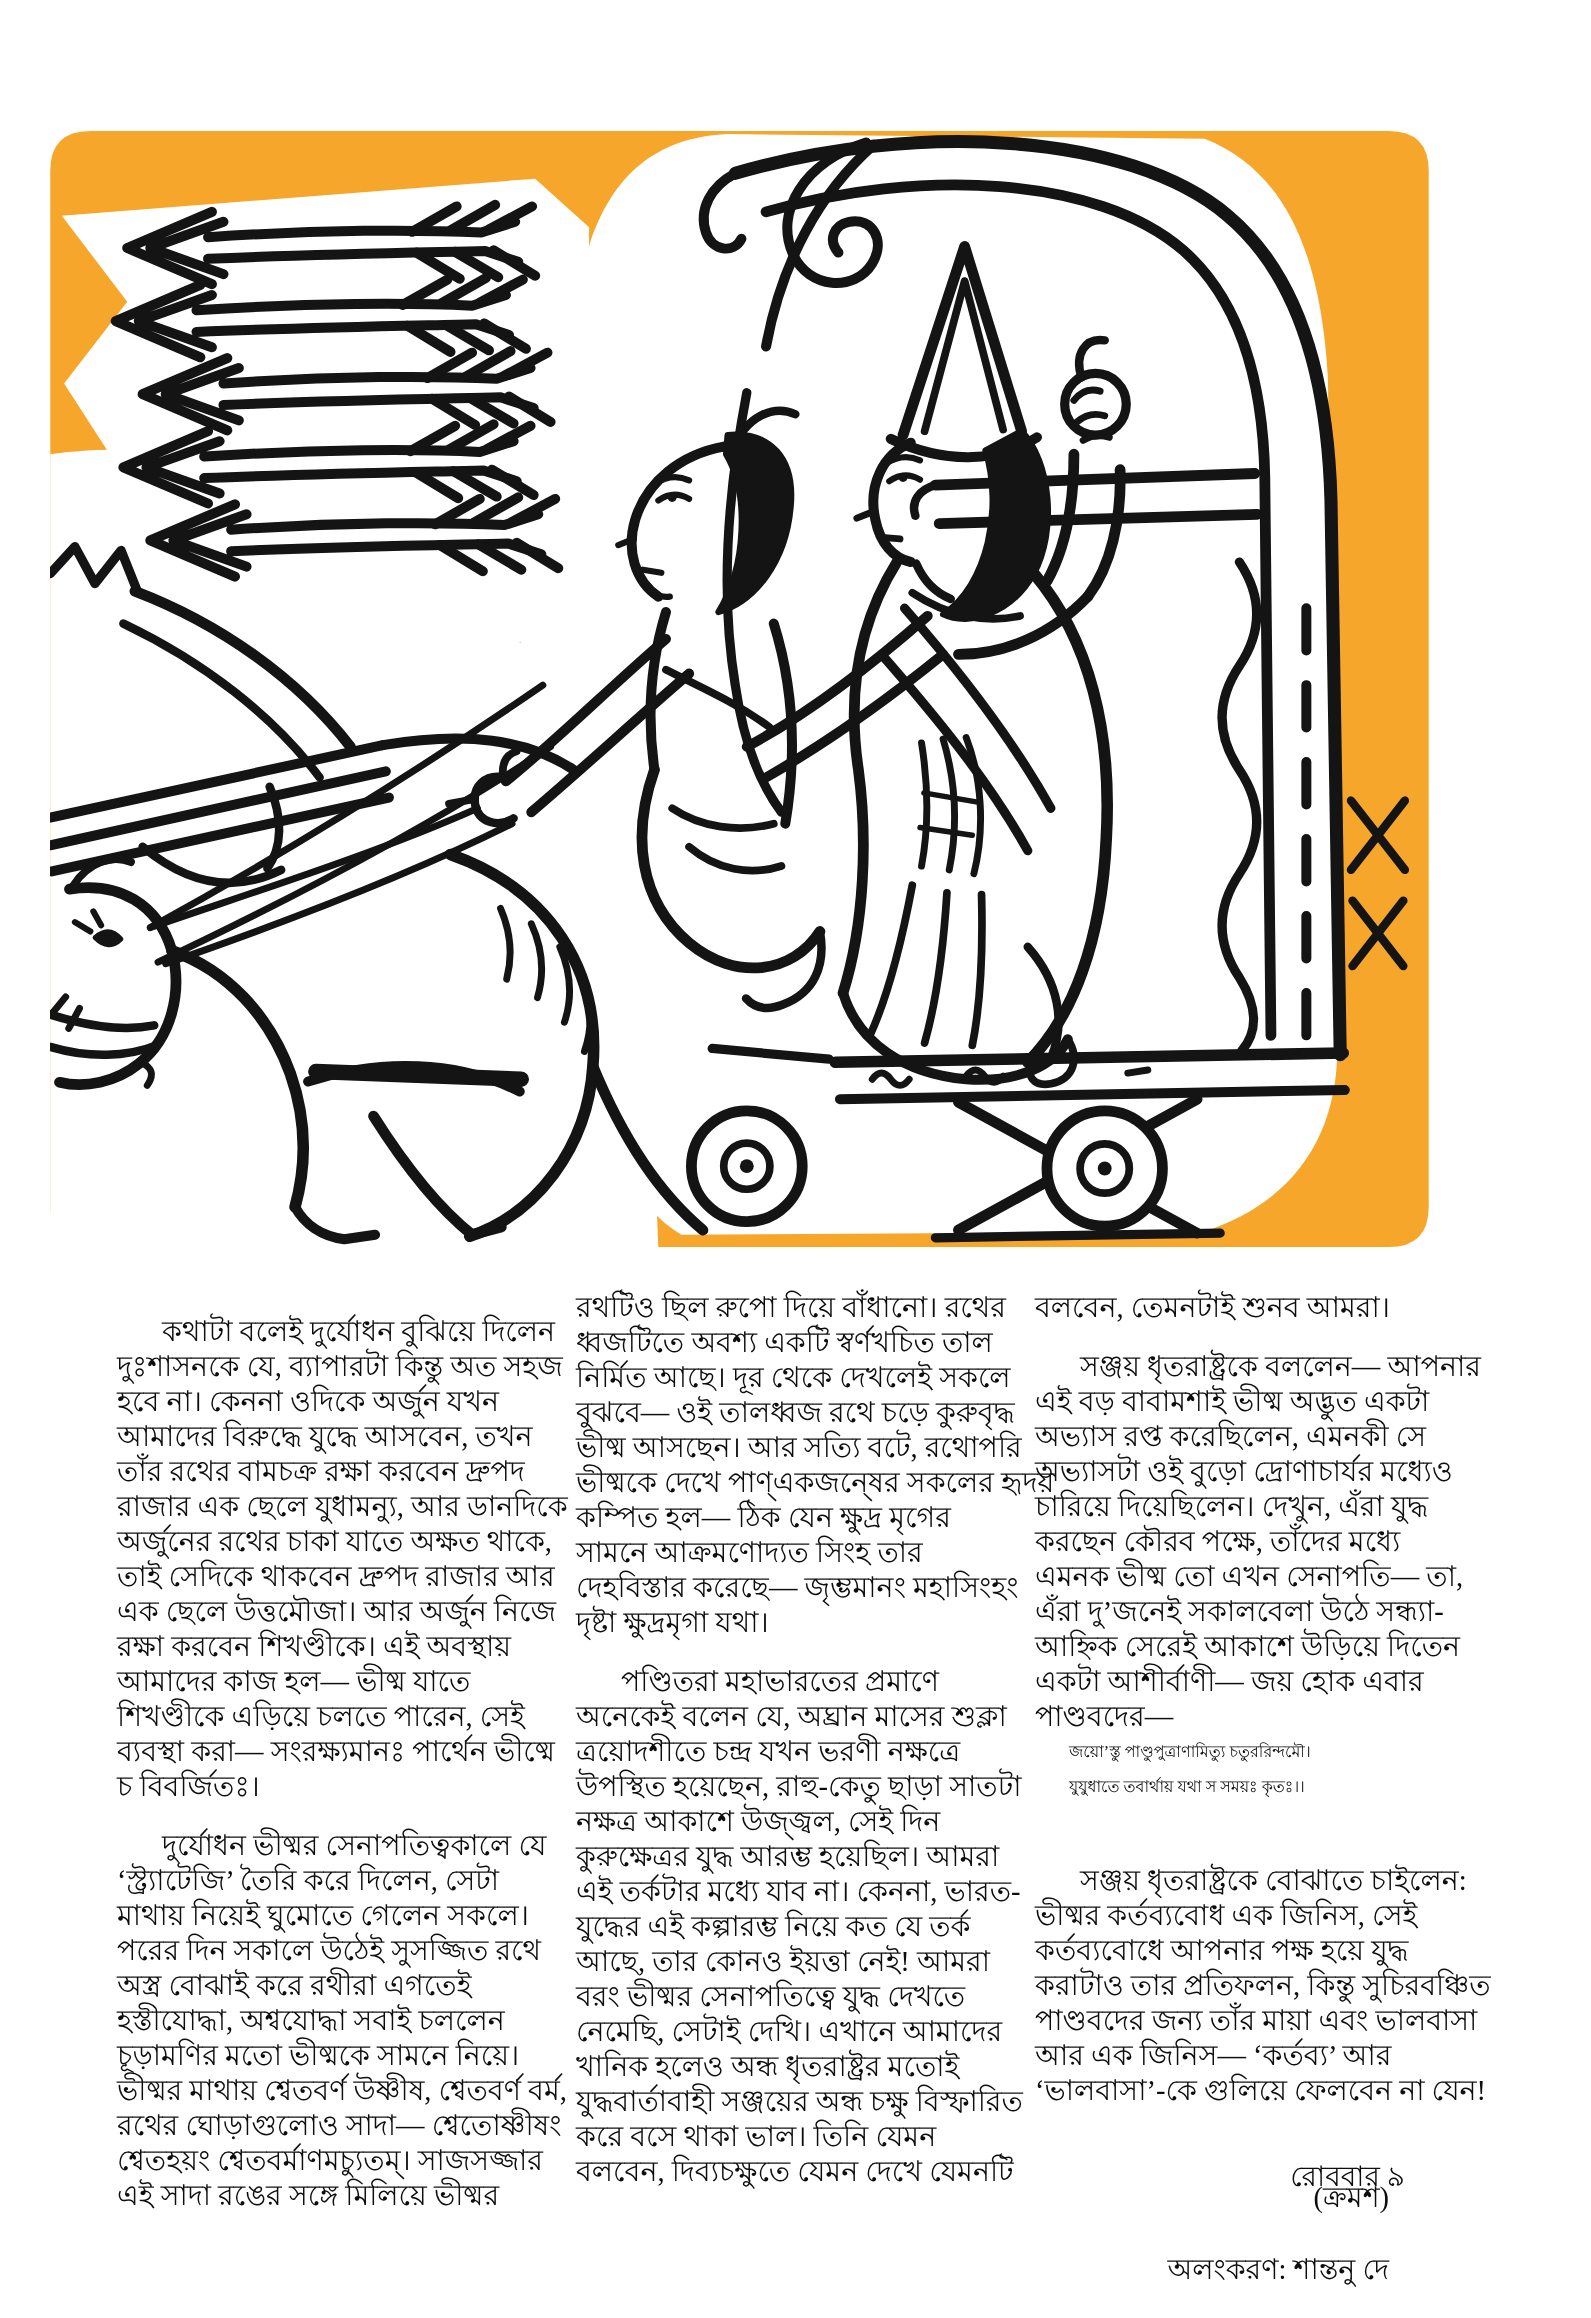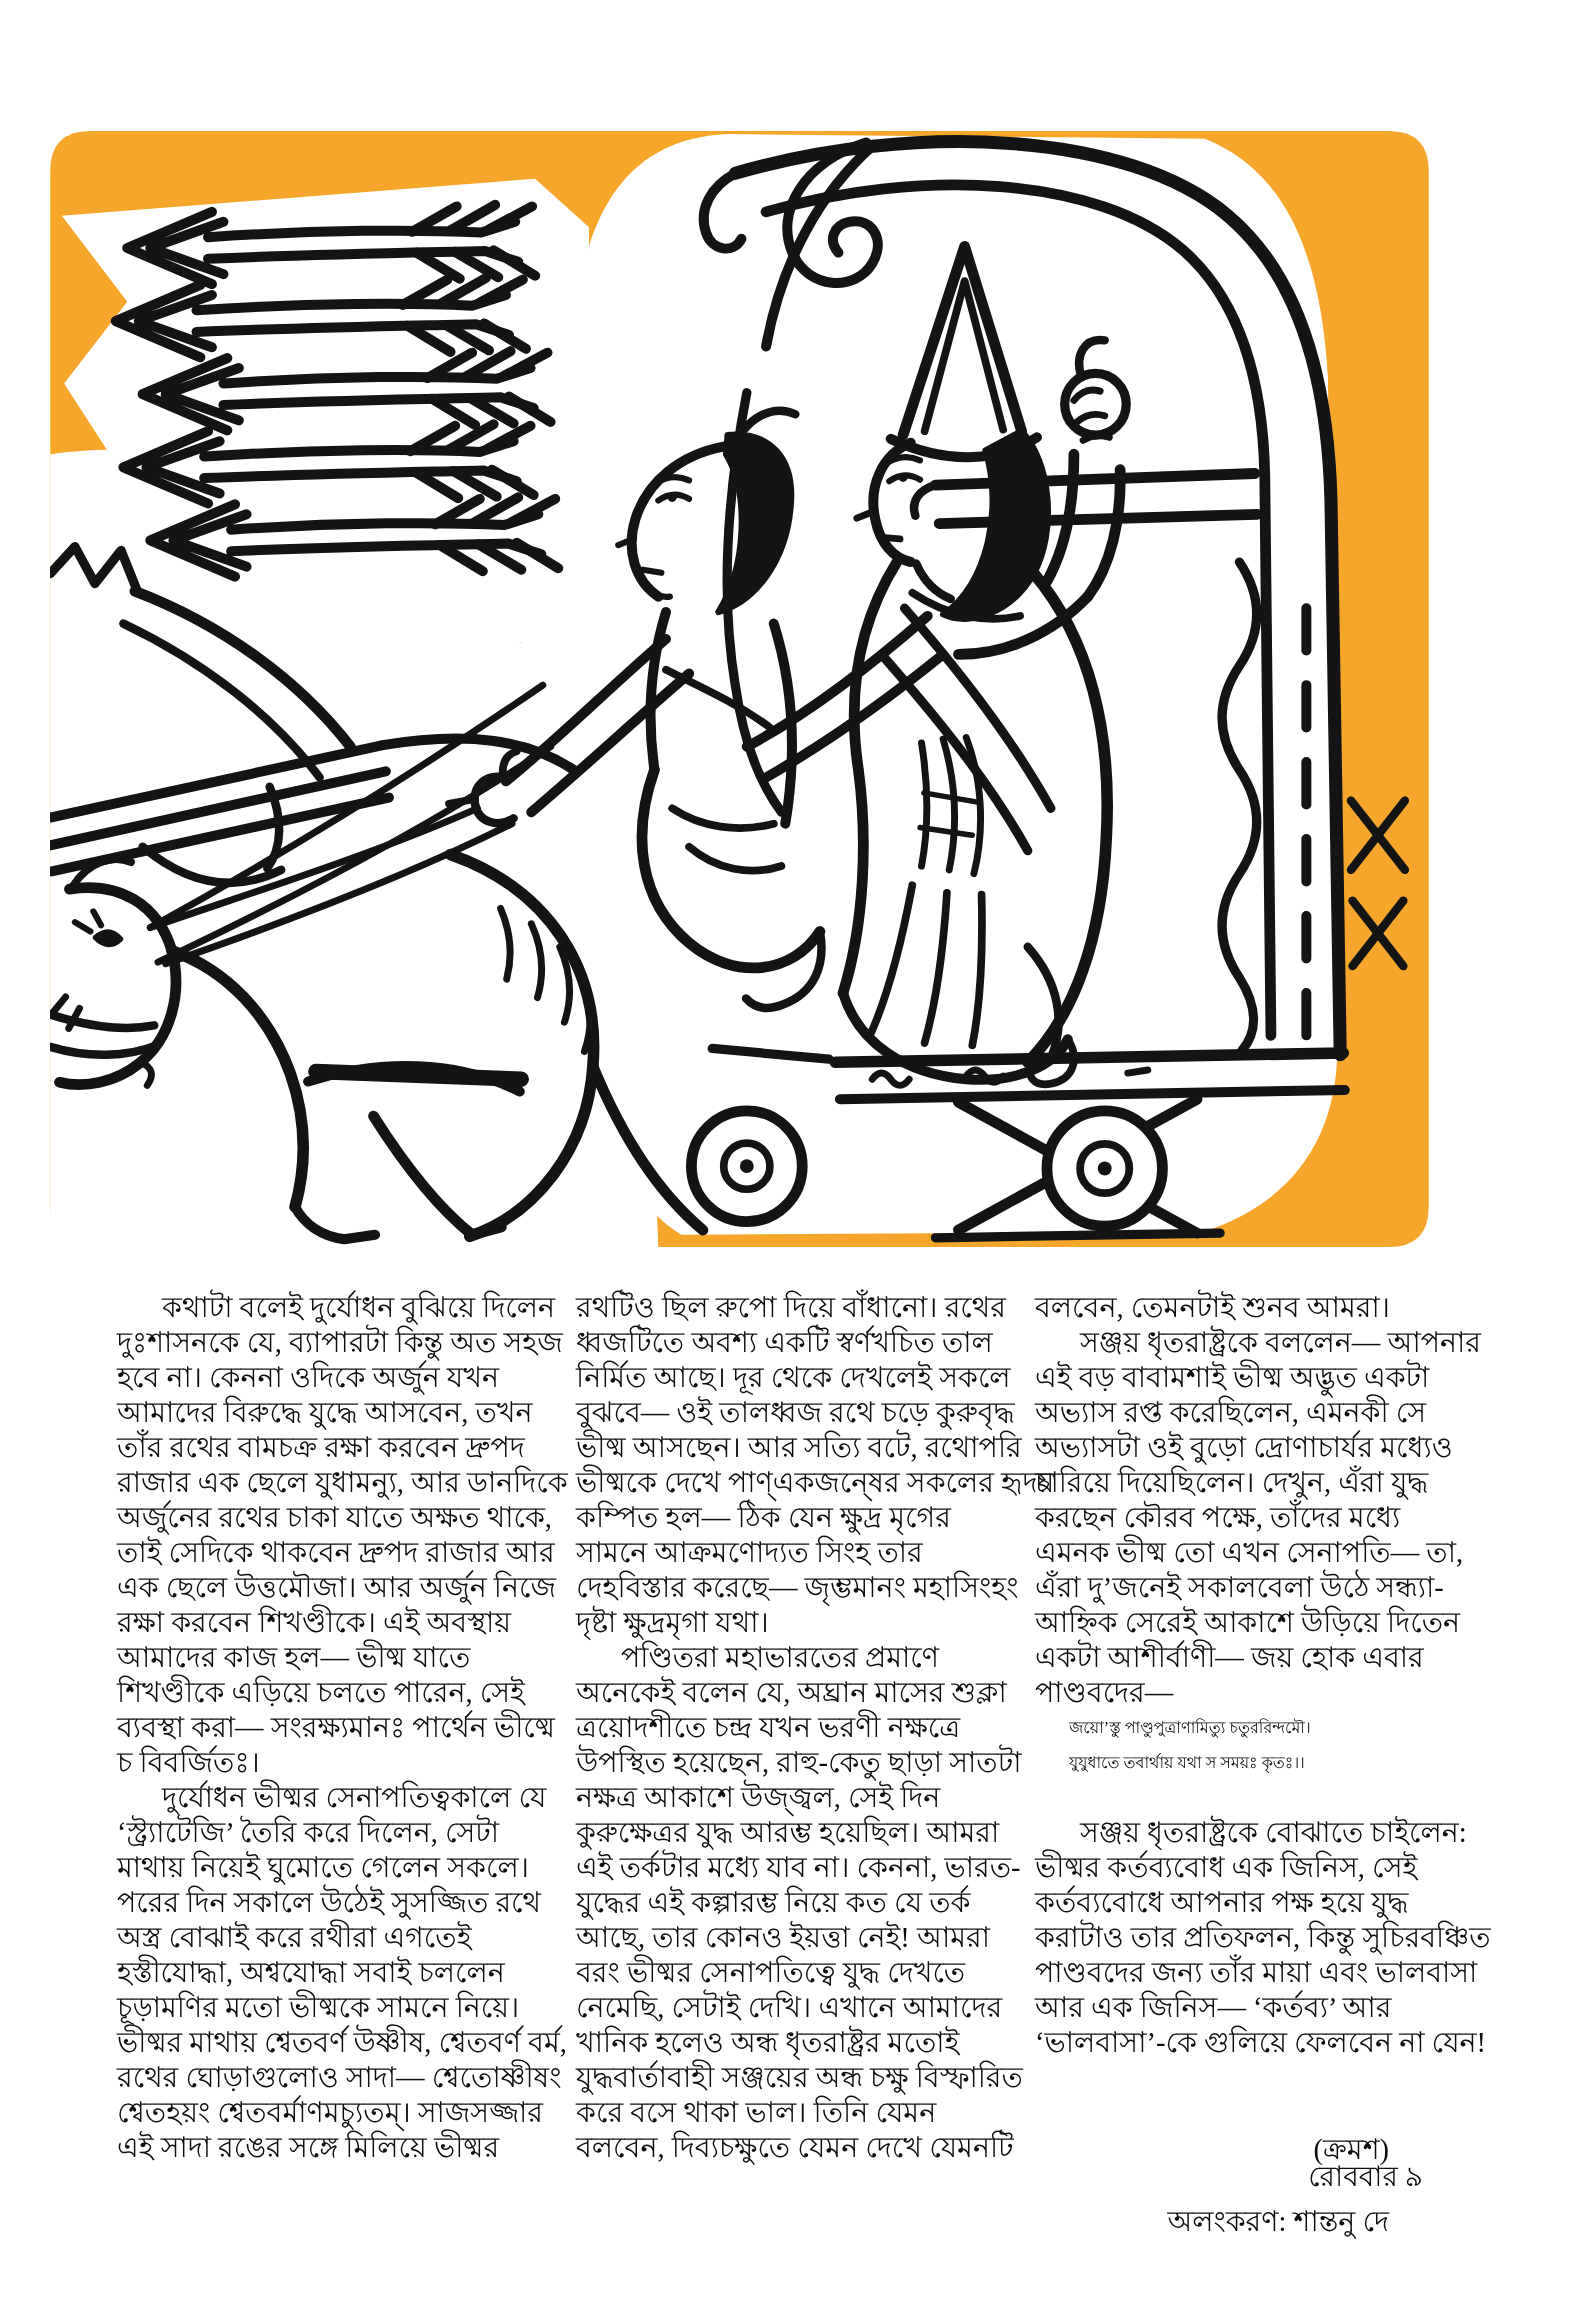--- a/index.html
+++ b/index.html
@@ -4,24 +4,24 @@
 <style>
   html,body{margin:0;padding:0;background:#e8e8e8;}
   :root{--orange:#F6A72B;--ink:#141414;--paper:#ffffff;}
   .page{position:relative;width:1591px;height:2319px;background:var(--paper);margin:0 auto;
         font-family:"Liberation Serif","DejaVu Serif",serif;color:#0d0d0d;overflow:hidden;}
   .illustration{position:absolute;left:50px;top:131px;width:1379px;height:1116px;}
   .illustration svg{display:block;width:100%;height:100%;}
   .columns{position:absolute;left:117px;top:1290px;width:1339px;display:flex;gap:39px;}
   .col{width:420px;}
   .line{height:35px;line-height:35px;font-size:28.5px;white-space:nowrap;}
-  .line.indent{padding-left:45px;}
+  .line.indent{padding-left:45px;margin-top:24px;}
   .line.shloka{font-size:16px;padding-left:34px;}
   .line.right{text-align:right;padding-right:66px;margin-top:37px;}
-  .footer{position:absolute;top:2160px;right:168px;font-size:28px;line-height:34px;}
+  .footer{position:absolute;top:2160px;right:186px;font-size:28px;line-height:34px;}
   .ink{stroke:var(--ink);fill:none;stroke-linecap:round;stroke-linejoin:round;}
 </style>
 </head>
 <body>
 
 <div class="page">
 
   <div class="illustration">
     <svg viewBox="0 0 1791 1450">
 

